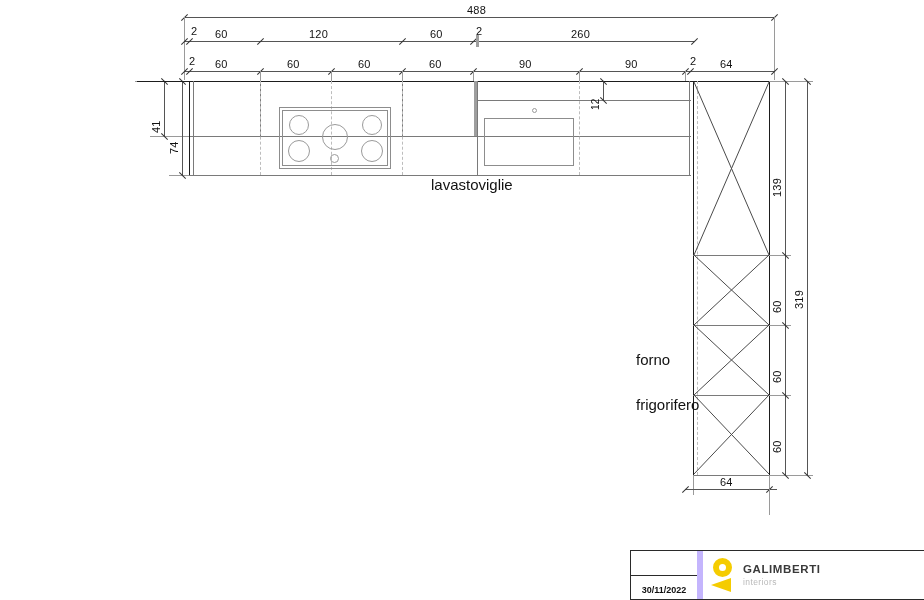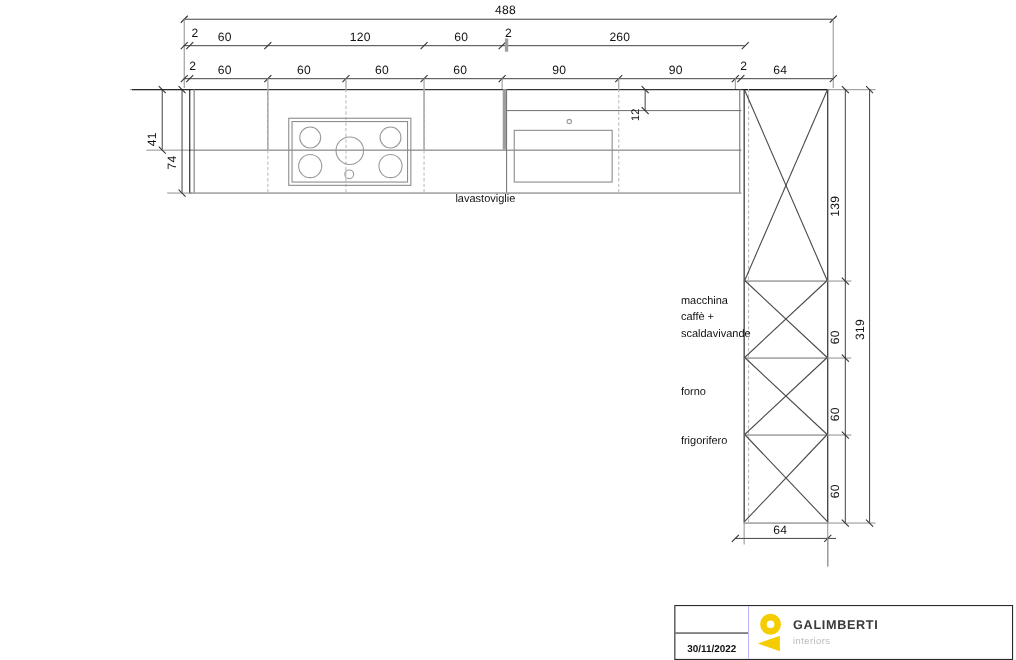--- a/index.html
+++ b/index.html
@@ -1,21 +1,21 @@
 <!DOCTYPE html>
 <html><head>
 <meta charset="utf-8">
 <style>
   html,body{margin:0;padding:0;background:#ffffff;}
   body{
     width:924px;height:600px;position:relative;overflow:hidden;
     font-family:"Liberation Sans", sans-serif;
     color:#111;
   }
-  #sheet{position:absolute;inset:0;}
+  #sheet{position:absolute;inset:0;margin-left:17px;}
 
   
   .hline{position:absolute;height:0;border-top:1px solid #4a4a4a;}
   .vline{position:absolute;width:0;border-left:1px solid #4a4a4a;}
   .hline.thin{border-top-color:#7a7a7a;}
   .vline.thin{border-left-color:#7a7a7a;}
   .hline.dim{border-top:1px solid #555;}
   .vline.dim{border-left:1px solid #555;}
   .hline.ext{border-top:1px solid #9a9a9a;}
   .vline.ext{border-left:1px solid #9a9a9a;}
@@ -26,33 +26,33 @@
 
   
   .tick{position:absolute;width:0;height:9px;border-left:1px solid #333;
         transform:rotate(45deg);transform-origin:center;}
   .tickv{position:absolute;width:9px;height:0;border-top:1px solid #333;
         transform:rotate(45deg);transform-origin:center;}
 
   .dimtxt{position:absolute;font-size:11px;color:#111;white-space:nowrap;
           letter-spacing:.2px;}
   .dimtxt.v{transform-origin:left bottom;transform:rotate(-90deg);}
-  .lbl{position:absolute;font-size:10px;color:#111;white-space:nowrap;padding-left:28px;}
+  .lbl{position:absolute;font-size:15px;color:#111;white-space:nowrap;padding-left:28px;}
   .lbl.multi{line-height:15px;white-space:pre;}
 
   
   .rectline{position:absolute;border:1px solid #8d8d8d;box-sizing:border-box;}
   .circ{position:absolute;border:1px solid #9a9a9a;border-radius:50%;box-sizing:border-box;}
 
   
   #titleblock{position:absolute;left:613px;top:550px;width:308px;height:50px;
               border:1px solid #2a2a2a;box-sizing:border-box;display:flex;}
   .tb-name{flex:0 0 148px;border-right:1px solid #2a2a2a;display:flex;align-items:center;
            padding-left:12px;font-size:9.5px;font-weight:bold;letter-spacing:.3px;}
-  .tb-date{flex:0 0 66px;border-right:1px solid #c4b5fd;position:relative;}
+  .tb-date{flex:0 0 66px;border-right:6px solid #c4b5fd;position:relative;}
   .tb-date .divider{position:absolute;left:0;right:0;top:50%;border-top:1px solid #2a2a2a;}
   .tb-date .dval{position:absolute;left:0;right:0;bottom:4px;text-align:center;
                  font-size:9px;font-weight:bold;}
   .tb-logo{flex:1;display:flex;align-items:center;gap:6px;padding-left:8px;}
   .logo-mark{position:relative;width:26px;height:34px;flex:0 0 26px;}
   .logo-ring{position:absolute;left:2px;top:0px;width:19px;height:19px;border-radius:50%;
              border:6px solid #f5cc00;box-sizing:border-box;}
   .logo-tri{position:absolute;left:0px;top:20px;width:0;height:0;
             border-top:7px solid transparent;border-bottom:7px solid transparent;
             border-right:20px solid #f5cc00;}
@@ -77,21 +77,21 @@
   <div class="tick" style="left:167px;top:37px;"></div>
   <div class="tick" style="left:172px;top:37px;"></div>
   <div class="tick" style="left:243px;top:37px;"></div>
   <div class="tick" style="left:385px;top:37px;"></div>
   <div class="tick" style="left:456px;top:37px;"></div>
   <div class="vline wall" style="left:459px;top:35px;height:12px;"></div>
   <div class="tick" style="left:677px;top:37px;"></div>
 
   <div class="dimtxt" style="left:174px;top:25px;">2</div>
   <div class="dimtxt" style="left:198px;top:28px;">60</div>
-  <div class="dimtxt" style="left:318px;top:28px;text-align:center;">120</div>
+  <div class="dimtxt" style="left:292px;top:28px;text-align:center;">120</div>
   <div class="dimtxt" style="left:413px;top:28px;">60</div>
   <div class="dimtxt" style="left:459px;top:25px;">2</div>
   <div class="dimtxt" style="left:554px;top:28px;">260</div>
 
   <div class="hline dim" style="left:167px;top:71px;width:590px;"></div>
   <div class="tick" style="left:167px;top:67px;"></div>
   <div class="tick" style="left:172px;top:67px;"></div>
   <div class="tick" style="left:243px;top:67px;"></div>
   <div class="tick" style="left:314px;top:67px;"></div>
   <div class="tick" style="left:385px;top:67px;"></div>
@@ -219,23 +219,20 @@
   <div class="dimtxt v" style="left:788px;top:297px;">319</div>
 
   <div class="vline ext" style="left:676px;top:475px;height:20px;"></div>
   <div class="vline ext" style="left:752px;top:475px;height:40px;"></div>
   <div class="hline dim" style="left:668px;top:489px;width:92px;"></div>
   <div class="tick" style="left:668px;top:485px;"></div>
   <div class="tick" style="left:752px;top:485px;"></div>
   <div class="dimtxt" style="left:703px;top:476px;">64</div>
   <div class="vline ext" style="left:752px;top:489px;height:26px;"></div>
 
-  <div class="lbl multi" style="left:591px;top:266px;">macchina
-caffè +
-scaldavivande</div>
   <div class="lbl" style="left:591px;top:351px;">forno</div>
   <div class="lbl" style="left:591px;top:396px;">frigorifero</div>
 
   <div id="titleblock">
     <div class="tb-date">
       <div class="divider"></div>
       <div class="dval">30/11/2022</div>
     </div>
     <div class="tb-logo">
       <div class="logo-mark">

